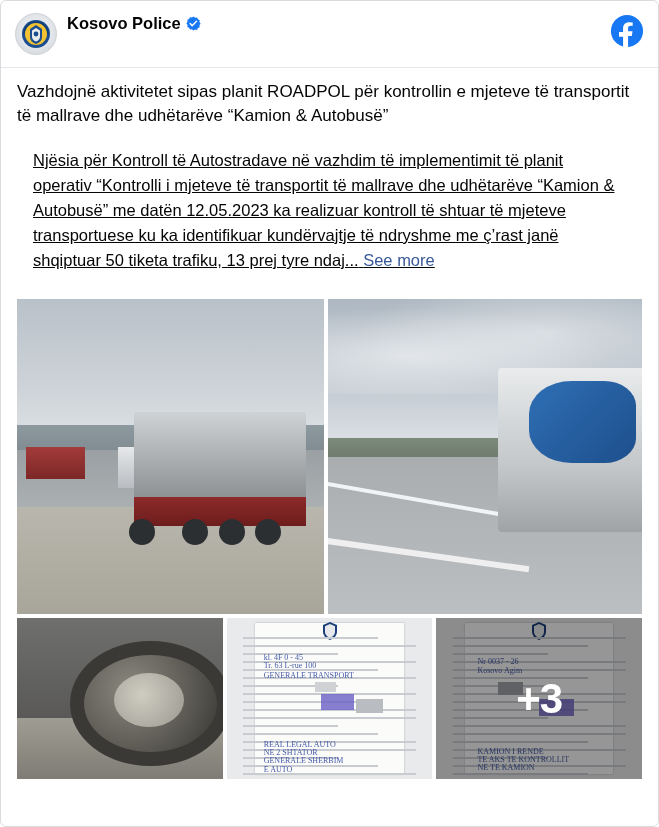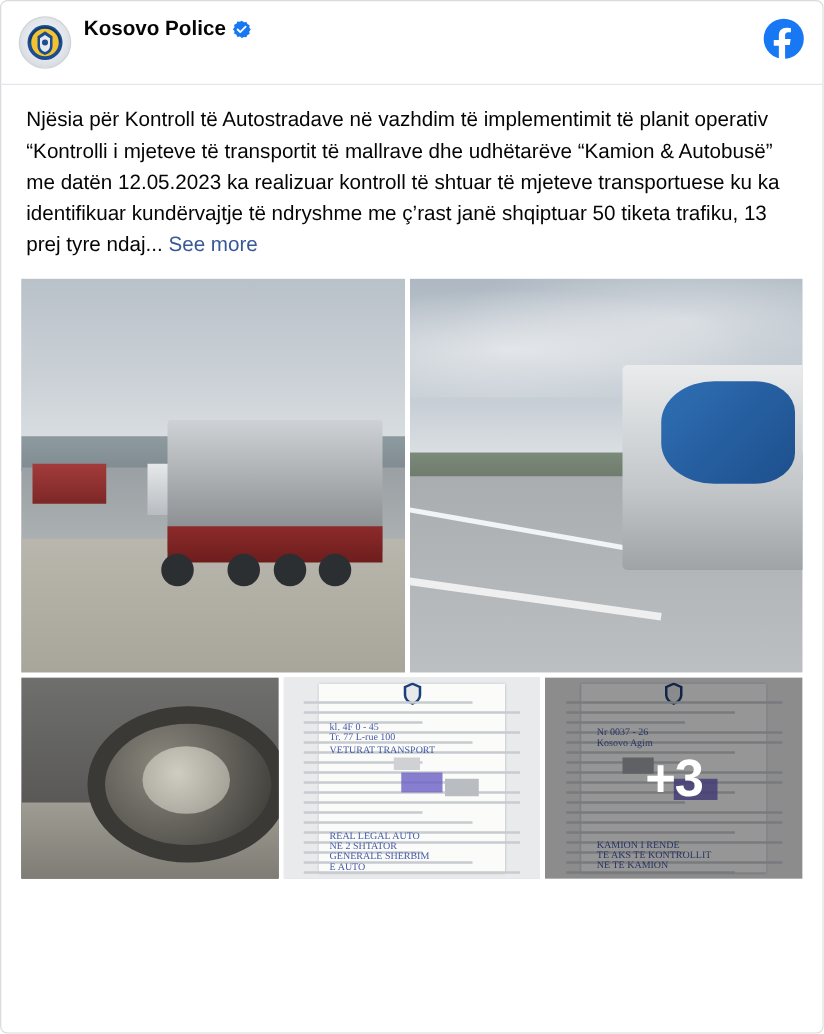--- a/index.html
+++ b/index.html
@@ -91,21 +91,22 @@
   .post-title {
     font-size: 17px;
     line-height: 24px;
     color: #050505;
     margin: 0 0 20px 0;
   }
   .post-text {
     font-size: 16.5px;
     line-height: 25px;
     color: #050505;
-    margin: 4px;
+    margin: 16px;
+    text-decoration: underline;
   }
   .see-more {
     color: #385898;
     cursor: pointer;
   }
   
   .photo-grid {
     padding: 0 16px 14px 16px;
   }
   .row-top {
@@ -241,20 +242,21 @@
 
     <svg class="fb-logo" viewBox="0 0 36 36">
       <circle cx="18" cy="18" r="17" fill="#1877f2"></circle>
       <path d="M23.1 23.2l.75-4.9h-4.7v-3.18c0-1.34.66-2.65 2.76-2.65h2.14V9.1s-1.94-.33-3.8-.33c-3.87 0-6.4 2.35-6.4 6.59v3.73h-4.3v4.9h4.3v11.8a17 17 0 0 0 5.3 0V23.2z" fill="#ffffff"></path>
     </svg>
   </div>
 
   <div class="divider"></div>
 
   <div class="post-body">
+    <p class="post-title">Vazhdojnë aktivitetet sipas planit ROADPOL për kontrollin e mjeteve të transportit të mallrave dhe udhëtarëve “Kamion &amp; Autobusë”</p>
     <p class="post-text"><span>Njësia për Kontroll të Autostradave në vazhdim të implementimit të planit operativ “Kontrolli i mjeteve të transportit të mallrave dhe udhëtarëve “Kamion &amp; Autobusë” me datën 12.05.2023 ka realizuar kontroll të shtuar të mjeteve transportuese ku ka identifikuar kundërvajtje të ndryshme me ç’rast janë shqiptuar 50 tiketa trafiku, 13 prej tyre ndaj...</span> <span class="see-more">See more</span></p>
   </div>
 
   <div class="photo-grid">
 
     <div class="row-top">
 
       <div class="tile">
         <div class="scene">
           <div class="p1-sky"></div>
@@ -325,22 +327,22 @@
               <div class="doc-line"></div>
               <div class="doc-line"></div>
             <div class="doc-line short"></div>
               <div class="doc-line med"></div>
               <div class="doc-line"></div>
           </div>
           <div class="doc-block-blue" style="left:46%;top:47%;width:16%;height:10%"></div>
           <div class="doc-block-grey" style="left:63%;top:50%;width:13%;height:9%"></div>
           <div class="doc-block-grey" style="left:43%;top:40%;width:10%;height:6%;background:#cfd1d5"></div>
           <div class="hand" style="left:18%;top:22%">kl. 4F 0 - 45</div>
-          <div class="hand" style="left:18%;top:27%">Tr. 77 L-rue 100</div>
-          <div class="hand" style="left:18%;top:33%">VETURAT  TRANSPORT</div>
+          <div class="hand" style="left:18%;top:27%">Tr. 63 L-rue 100</div>
+          <div class="hand" style="left:18%;top:33%">GENERALE  TRANSPORT</div>
           <div class="hand" style="left:18%;top:76%">REAL LEGAL AUTO</div>
           <div class="hand" style="left:18%;top:81%">NE 2 SHTATOR</div>
           <div class="hand" style="left:18%;top:86%">GENERALE  SHERBIM</div>
           <div class="hand" style="left:18%;top:91%">E AUTO</div>
         </div>
       </div>
 
       <div class="tile">
         <div class="scene">
           <div class="doc-bg"></div>

